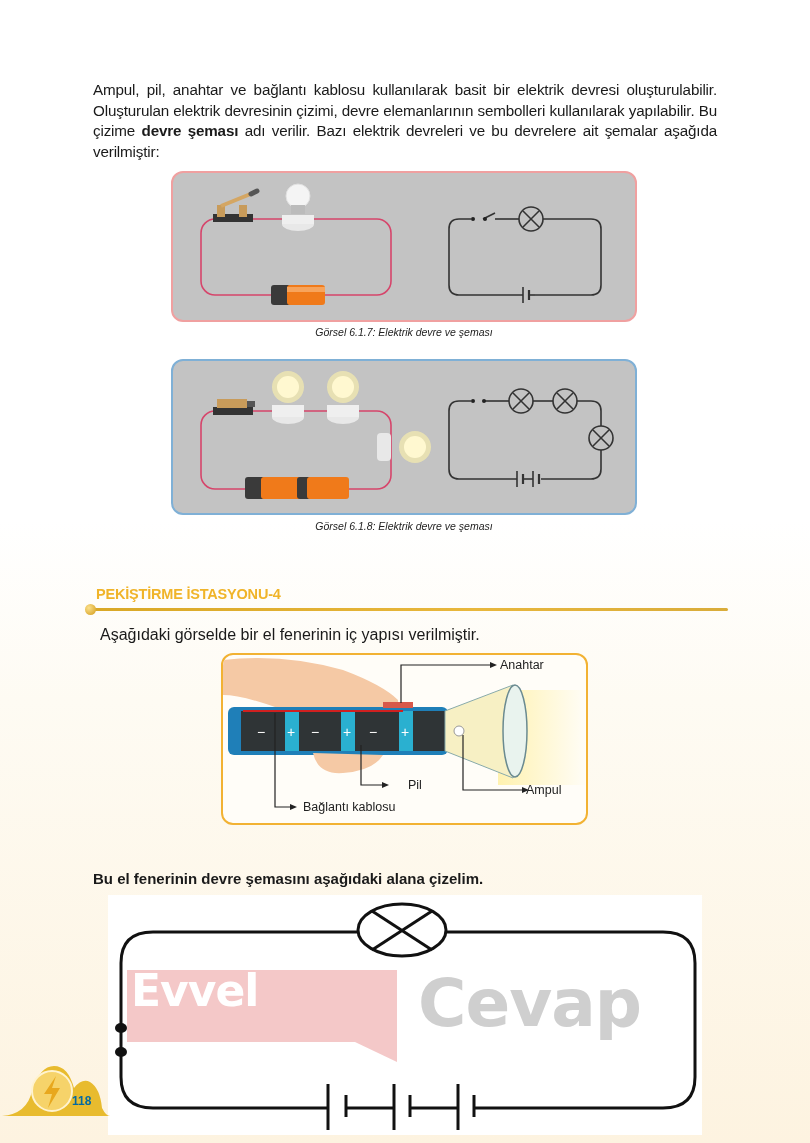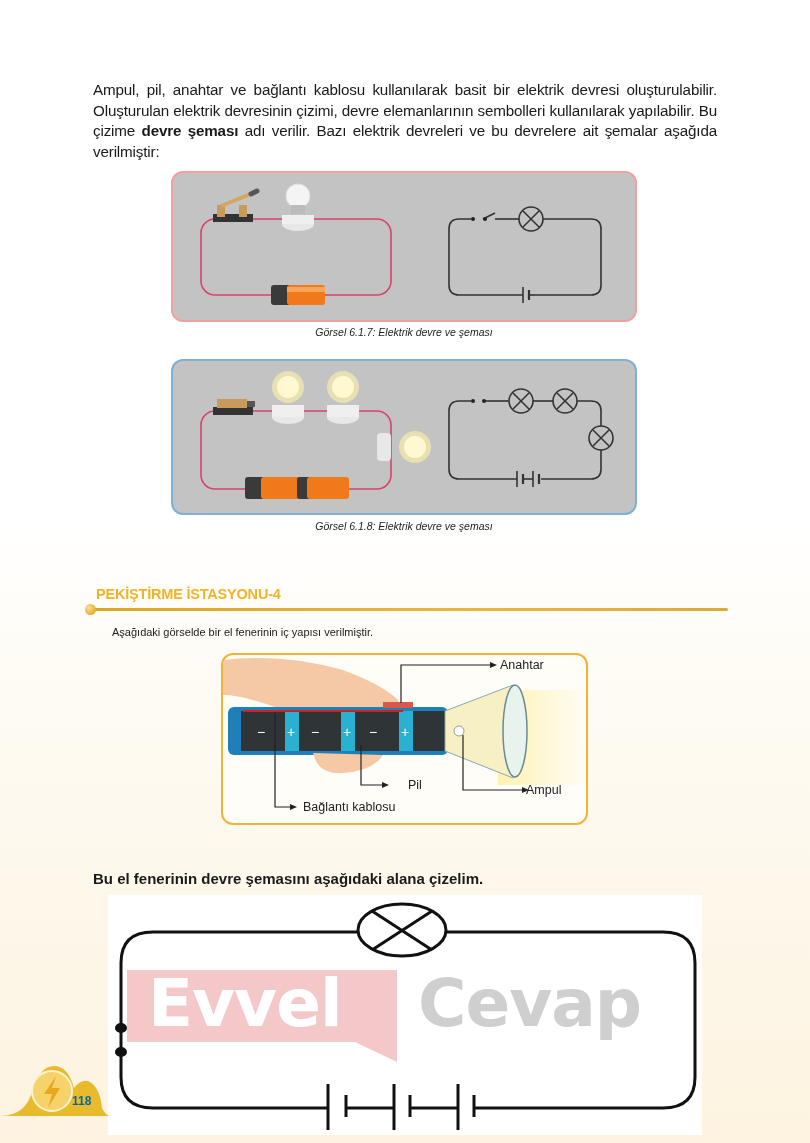--- a/index.html
+++ b/index.html
@@ -33,21 +33,21 @@
   .section-rule {
     position: absolute; left: 92px; top: 608px; width: 636px; height: 3px;
     background: linear-gradient(to right, #d9a826, #e8b73c 60%, #d9ac3a);
     border-radius: 2px;
   }
   .section-dot {
     position: absolute; left: 85px; top: 604px; width: 11px; height: 11px; border-radius: 50%;
     background: radial-gradient(circle at 35% 35%, #fbe08c, #d39b18);
   }
   .lead {
-    position: absolute; left: 112px; top: 626px; font-size: 11px; text-align: center;
+    position: absolute; left: 100px; top: 626px; font-size: 16px; text-align: center;
   }
   .flash-box {
     position: absolute; left: 221px; top: 653px; width: 367px; height: 172px;
     border: 2.5px solid #f2b233; border-radius: 12px; background: #fffdf8; box-sizing: border-box; overflow: hidden;
   }
   .flash-box svg { position: absolute; left: 0; top: 0; }
   .flash-label { position: absolute; font-size: 12.5px; color: #222; }
   .task {
     position: absolute; left: 93px; top: 870px; font-size: 15px; font-weight: bold;
   }
@@ -56,21 +56,21 @@
   }
   .draw-area svg { position: absolute; left: 0; top: 0; }
   .watermark-left {
     position: absolute; left: 19px; top: 75px; width: 270px; height: 72px; background: #f4c8c8;
   }
   .watermark-tail {
     position: absolute; left: 247px; top: 147px; width: 0; height: 0;
     border-left: 42px solid transparent; border-top: 20px solid #f4c8c8;
   }
   .watermark-evvel {
-    position: absolute; left: 40px; top: 70px; font-size: 66px; font-weight: bold; color: #ffffff;
+    position: absolute; left: 23px; top: 70px; font-size: 44px; font-weight: bold; color: #ffffff;
     font-family: "DejaVu Sans", sans-serif; letter-spacing: -1px;
   }
   .watermark-cevap {
     position: absolute; left: 310px; top: 70px; font-size: 66px; font-weight: bold; color: #cfcfcf;
     font-family: "DejaVu Sans", sans-serif; letter-spacing: -1px;
   }
   .page-badge { position: absolute; left: 2px; top: 1066px; }
   .page-num {
     position: absolute; left: 72px; top: 1094px; font-size: 12px; font-weight: bold; color: #0369a1;
   }

